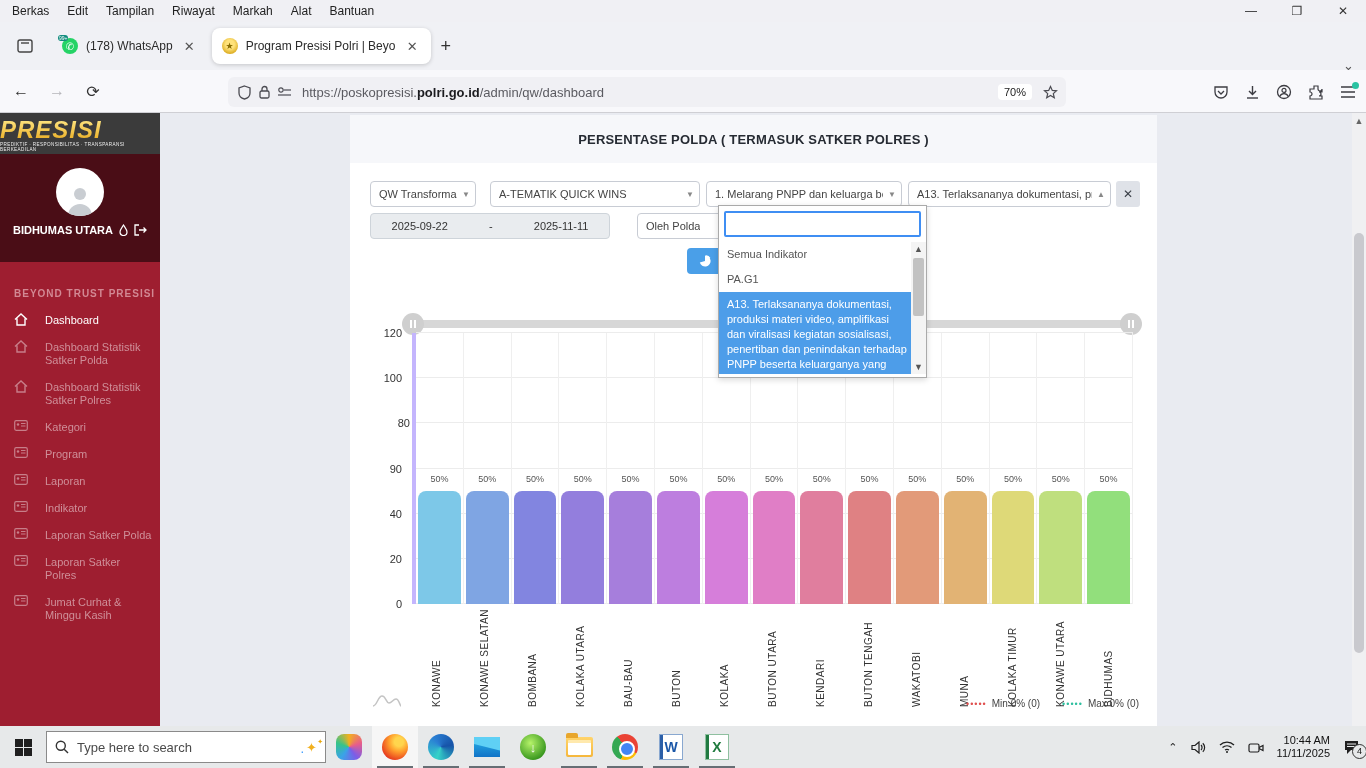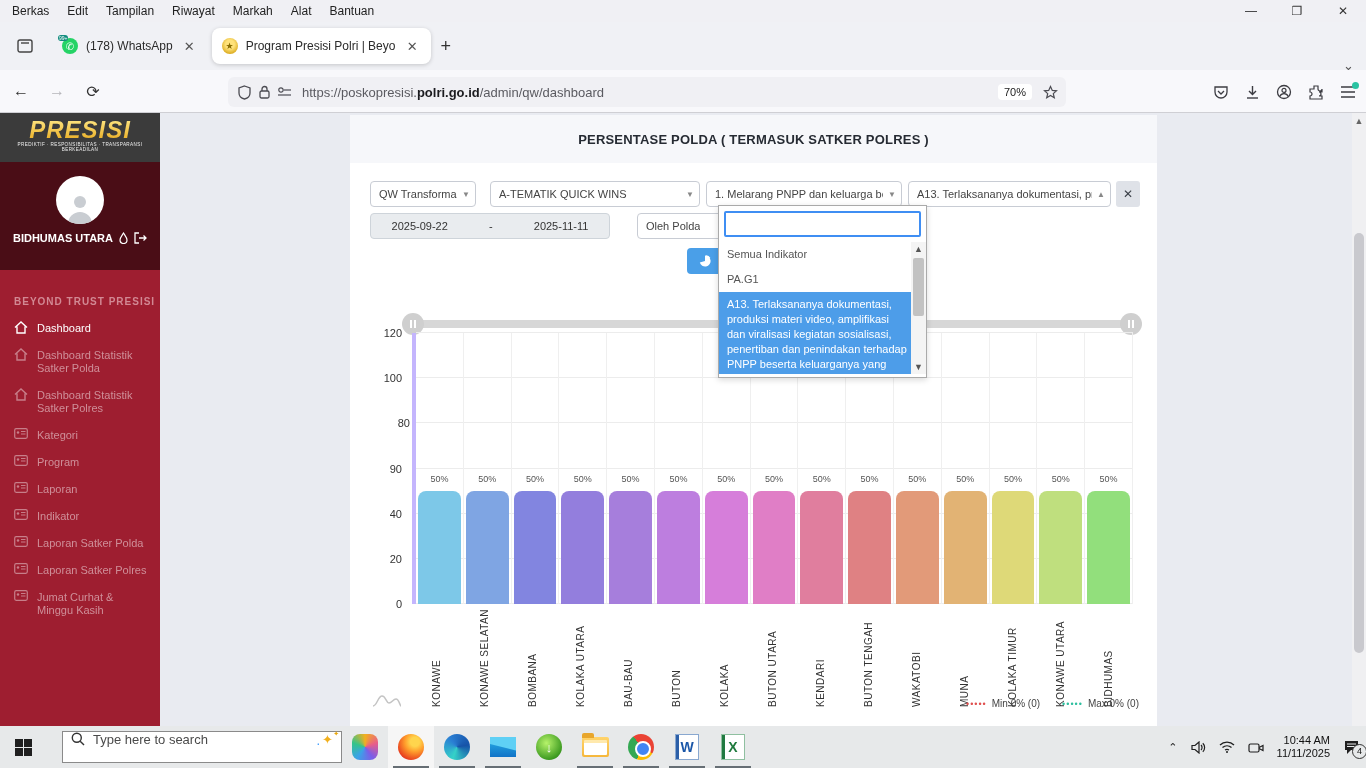--- a/index.html
+++ b/index.html
@@ -29,28 +29,28 @@
   #urlbox .u-icon { width:20px; display:flex; justify-content:center; color:#4b4b52; }
   #url-text { flex:1; font-size:13px; color:#5a5a60; margin-left:8px; white-space:nowrap; overflow:hidden; }
   #url-text b { color:#1b1b1f; font-weight:700; }
   #zoom-badge { background:#fff; border-radius:4px; font-size:11px; color:#222; padding:2px 6px; margin-right:8px; }
   #nav-right { position:absolute; right:10px; top:77px; height:30px; display:flex; align-items:center; gap:16px; color:#3c3c42; }
   .hamburger { position:relative; }
   .hamburger .dot { position:absolute; right:-3px; top:-3px; width:7px; height:7px; background:#2ac3a2; border-radius:50%; }
 
   
   #sidebar { position:absolute; left:0; top:113px; width:160px; height:613px; background:#9e1e30; }
-  #logo-block { height:49px; background:#3b3b3b; text-align:center; padding-top:5px; }
+  #logo-block { height:41px; background:#3b3b3b; padding-top:5px; }
   #logo-title { font-size:24px; font-weight:bold; font-style:italic; letter-spacing:1px; background:linear-gradient(180deg,#ffe989,#e8a91d); -webkit-background-clip:text; background-clip:text; color:transparent; line-height:24px; }
   #logo-tagline { font-size:4.6px; color:#eee; letter-spacing:.4px; }
   #profile-block { height:108px; background:#4a0d16; text-align:center; padding-top:14px; }
   #avatar { width:48px; height:48px; border-radius:50%; background:#fff; margin:0 auto; display:flex; align-items:flex-end; justify-content:center; overflow:hidden; }
   #profile-row { margin-top:8px; color:#fff; font-size:11px; font-weight:bold; display:flex; align-items:center; justify-content:center; gap:6px; }
   #section-label { color:#d28893; font-size:10px; font-weight:bold; letter-spacing:1px; padding:26px 0 8px 14px; }
-  .side-item { display:flex; align-items:flex-start; padding:7px 8px 7px 14px; color:#cf8f99; font-size:11px; line-height:13px; gap:8px; cursor:pointer; }
+  .side-item { display:flex; align-items:flex-start; padding:7px 8px 7px 14px; color:#cf8f99; font-size:11px; line-height:13px; gap:16px; cursor:pointer; }
   .side-item.active { color:#fff; }
   .side-item .s-icon { flex:0 0 15px; margin-top:-1px; opacity:.85; }
   .side-item.active .s-icon { opacity:1; }
 
   
   #main { position:absolute; left:160px; top:113px; width:1192px; height:613px; background:#e9ebf1; }
   #card { position:absolute; left:190px; top:2px; width:807px; height:611px; background:#fff; }
   #title-band { height:48px; background:#f6f7fa; display:flex; align-items:center; justify-content:center; }
   #page-title { font-size:13px; font-weight:bold; color:#262b33; letter-spacing:.2px; }
   .sel { position:absolute; height:26px; background:#fff; border:1px solid #c8ccd4; border-radius:4px; font-size:11px; color:#444; display:flex; align-items:center; padding:0 18px 0 8px; }
@@ -102,21 +102,21 @@
   
   #page-scrollbar { position:absolute; right:0; top:113px; width:14px; height:613px; background:#f0f0f2; }
   #page-scrollbar .arr { width:14px; height:16px; text-align:center; font-size:9px; color:#666; line-height:16px; }
   #page-thumb { position:absolute; left:2px; top:120px; width:10px; height:420px; background:#c9c9ce; border-radius:5px; }
 
   
   #taskbar { position:absolute; left:0; top:726px; width:1366px; height:42px; background:#e7e9ea; display:flex; align-items:center; }
   #start-btn { width:46px; height:42px; display:flex; align-items:center; justify-content:center; }
   .winlogo { display:grid; grid-template-columns:8px 8px; grid-template-rows:8px 8px; gap:1px; }
   .winlogo i { background:#1f1f1f; }
-  #search-box { width:280px; height:32px; background:#fff; border:1px solid #8a8a8a; display:flex; align-items:flex-start; padding:0 8px; gap:8px;margin-left:16px; }
+  #search-box { width:280px; height:32px; background:#fff; border:1px solid #8a8a8a; display:flex; align-items:center; padding:0 8px; gap:8px; }
   #search-box .ph { font-size:13px; color:#4a4a4a; flex:1; }
   .sparkle { font-size:13px; color:#f2b01e; position:relative; }
   .sparkle::after { content:"✦"; position:absolute; font-size:7px; color:#e8a70c; right:-6px; top:-2px; }
   .sparkle::before { content:"·"; position:absolute; color:#4aa3ff; font-size:14px; left:-6px; bottom:-4px; }
   .task-icon { width:46px; height:42px; display:flex; align-items:center; justify-content:center; position:relative; }
   .task-icon.active-app { background:#f6f6f6; }
   .task-icon.open::after { content:""; position:absolute; bottom:0; left:5px; right:5px; height:2px; background:#666e74; }
   .ti-circle { width:26px; height:26px; border-radius:50%; }
   .ti-firefox { background:radial-gradient(circle at 65% 30%, #ffd54d 0 18%, #ff9e2c 40%, #e8401f 75%, #b5306e 100%); }
   .ti-edge { background:conic-gradient(from 200deg, #35d2c8, #2a7fd4, #1653a8, #35d2c8); }

